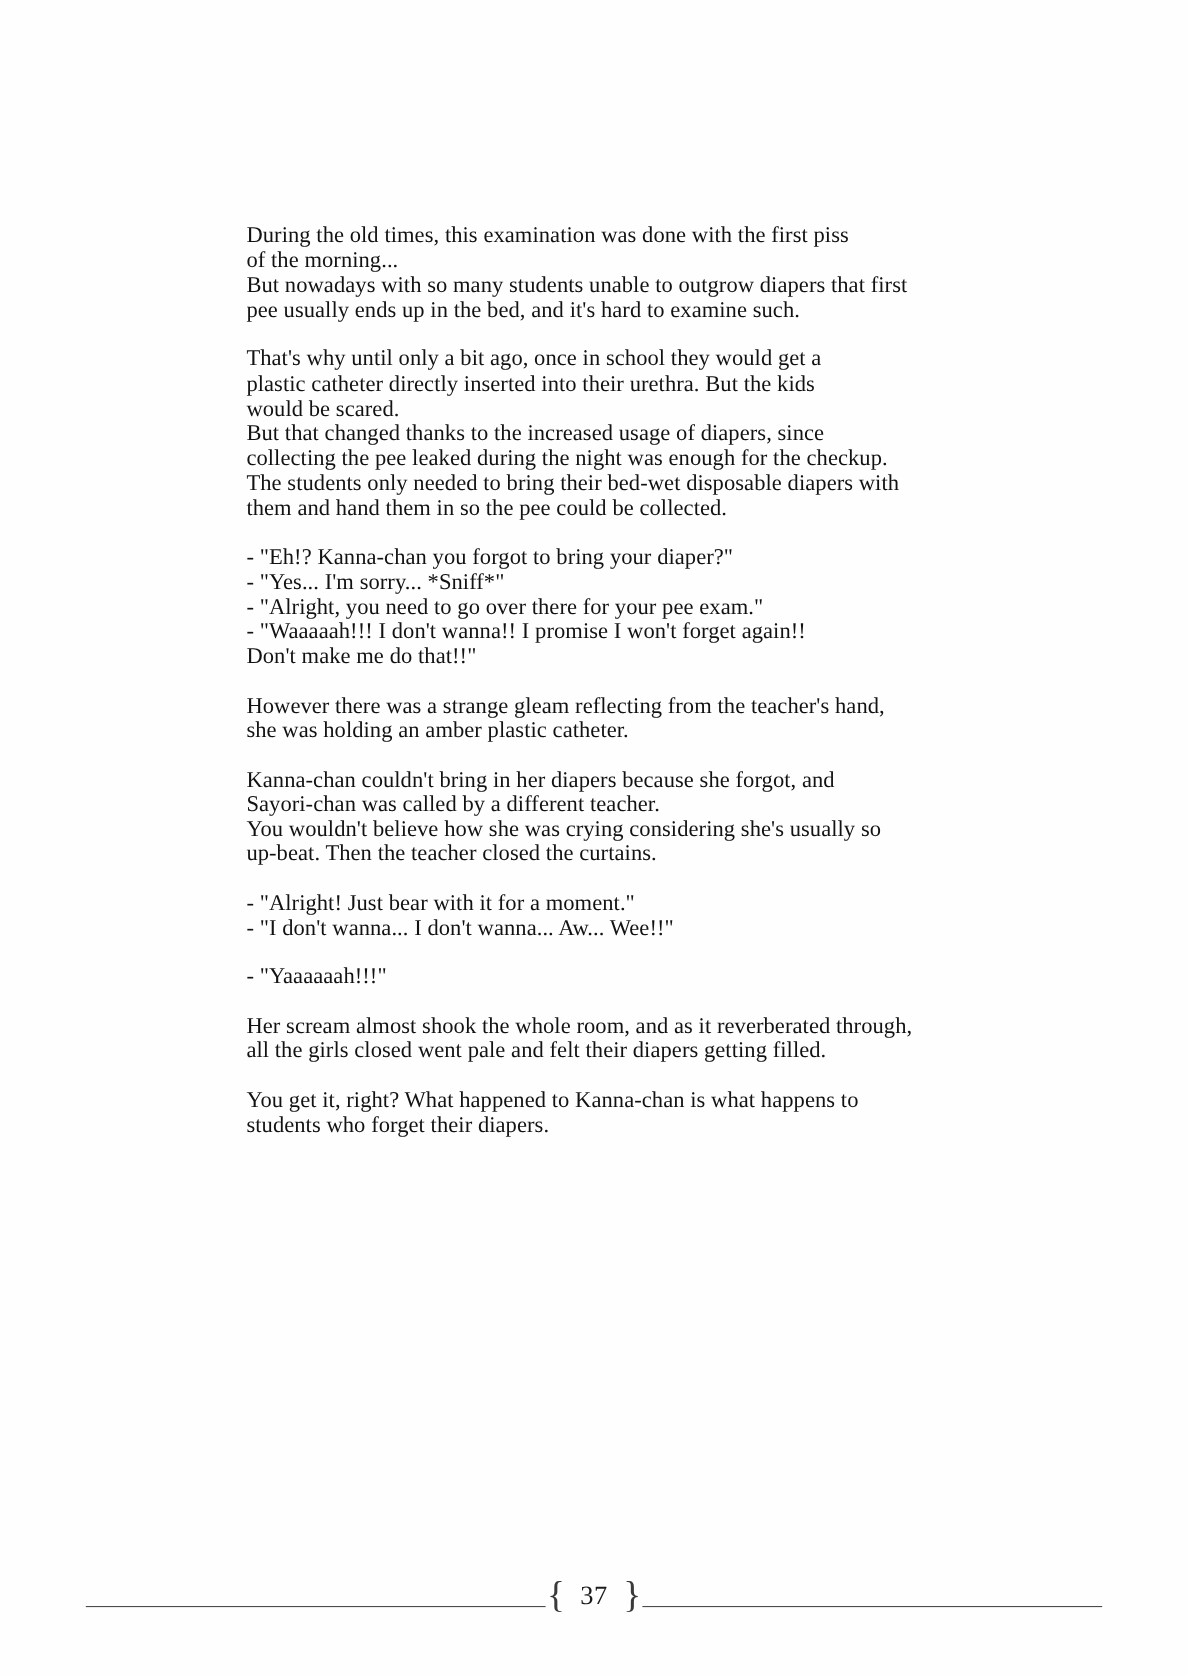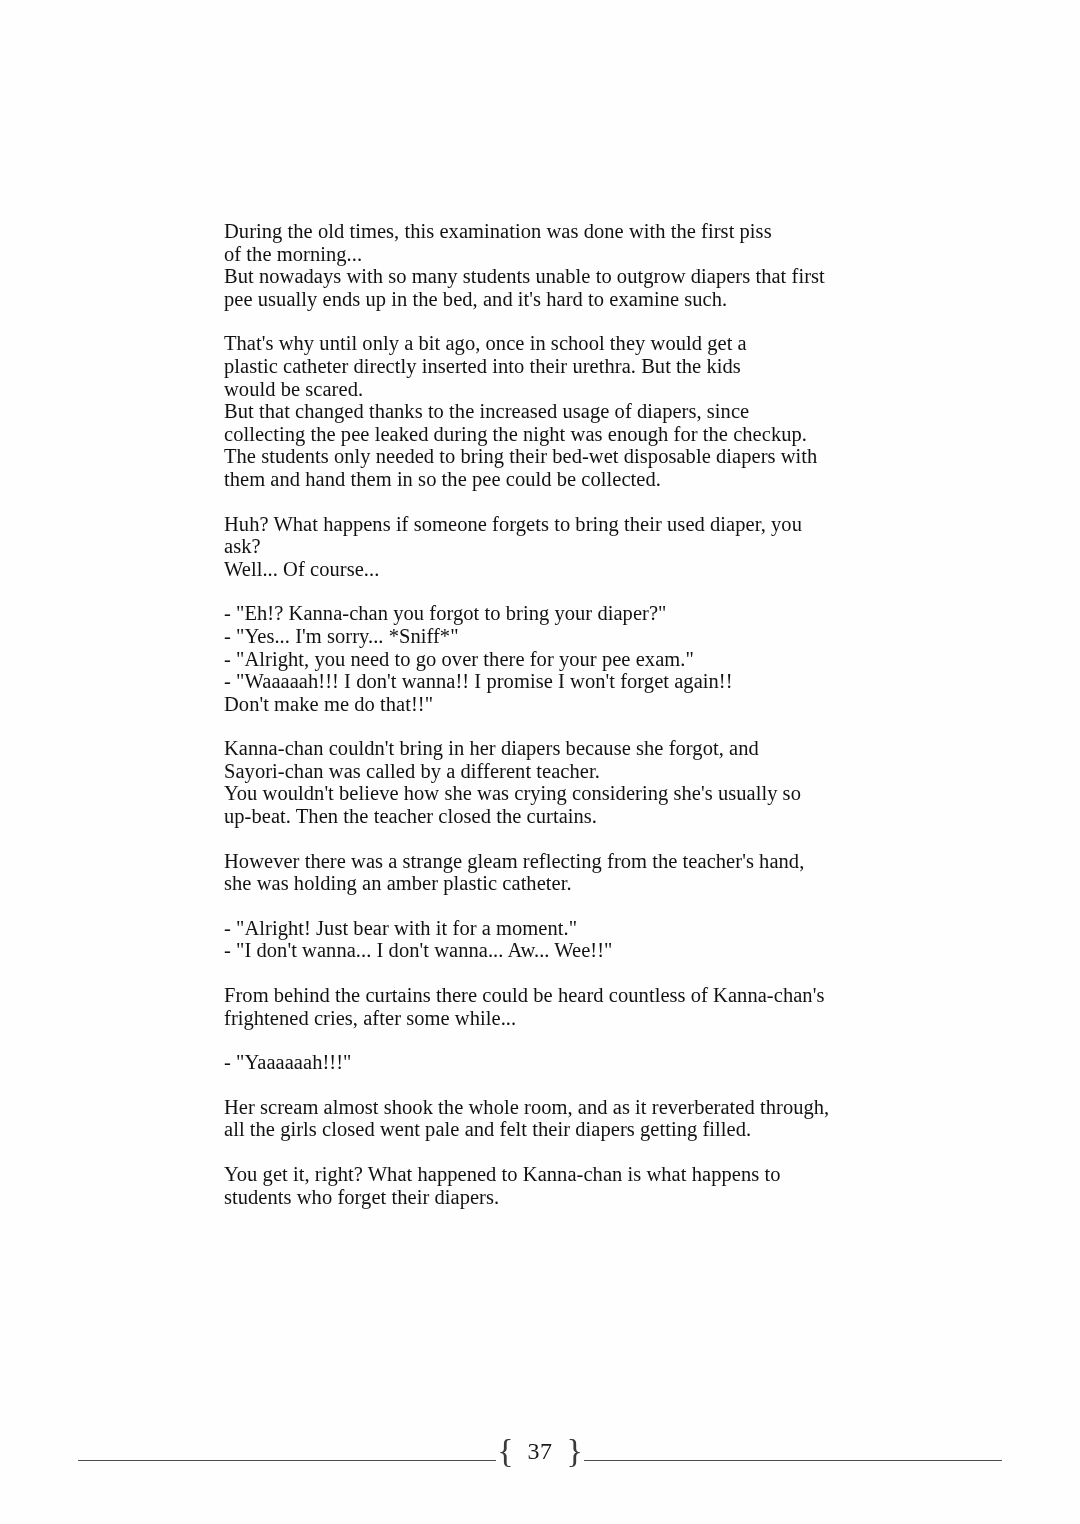--- a/index.html
+++ b/index.html
@@ -16,21 +16,21 @@
     overflow: hidden;
   }
   .page {
     position: absolute;
     inset: 0;
     background: #fefefe;
   }
   .content {
     position: absolute;
     left: 224px;
-    top: 220px;
+    top: 203px;
     width: 672px;
   }
   .para {
     font-size: 20.5px;
     line-height: 22.6px;
     margin: 0 0 22px 0;
     color: #121212;
     letter-spacing: 0.05px;
     text-align: left;
     white-space: pre-line;
@@ -93,38 +93,33 @@
 of the morning...
 But nowadays with so many students unable to outgrow diapers that first
 pee usually ends up in the bed, and it's hard to examine such.</p>
     <p class="para">That's why until only a bit ago, once in school they would get a
 plastic catheter directly inserted into their urethra. But the kids
 would be scared.
 But that changed thanks to the increased usage of diapers, since
 collecting the pee leaked during the night was enough for the checkup.
 The students only needed to bring their bed-wet disposable diapers with
 them and hand them in so the pee could be collected.</p>
-    <p class="para">Huh? What happens if someone forgets to bring their used diaper, you
-ask?
-Well... Of course...</p>
     <p class="para">- "Eh!? Kanna-chan you forgot to bring your diaper?"
 - "Yes... I'm sorry... *Sniff*"
 - "Alright, you need to go over there for your pee exam."
 - "Waaaaah!!! I don't wanna!! I promise I won't forget again!!
 Don't make me do that!!"</p>
+    <p class="para">However there was a strange gleam reflecting from the teacher's hand,
+she was holding an amber plastic catheter.</p>
     <p class="para">Kanna-chan couldn't bring in her diapers because she forgot, and
 Sayori-chan was called by a different teacher.
 You wouldn't believe how she was crying considering she's usually so
 up-beat. Then the teacher closed the curtains.</p>
-    <p class="para">However there was a strange gleam reflecting from the teacher's hand,
-she was holding an amber plastic catheter.</p>
     <p class="para">- "Alright! Just bear with it for a moment."
 - "I don't wanna... I don't wanna... Aw... Wee!!"</p>
-    <p class="para">From behind the curtains there could be heard countless of Kanna-chan's
-frightened cries, after some while...</p>
     <p class="para">- "Yaaaaaah!!!"</p>
     <p class="para">Her scream almost shook the whole room, and as it reverberated through,
 all the girls closed went pale and felt their diapers getting filled.</p>
     <p class="para">You get it, right? What happened to Kanna-chan is what happens to
 students who forget their diapers.</p>
   </div>
 
   <div class="footer">
     <div class="footer-rule rule-left"></div>
     <div class="footer-rule rule-right"></div>

